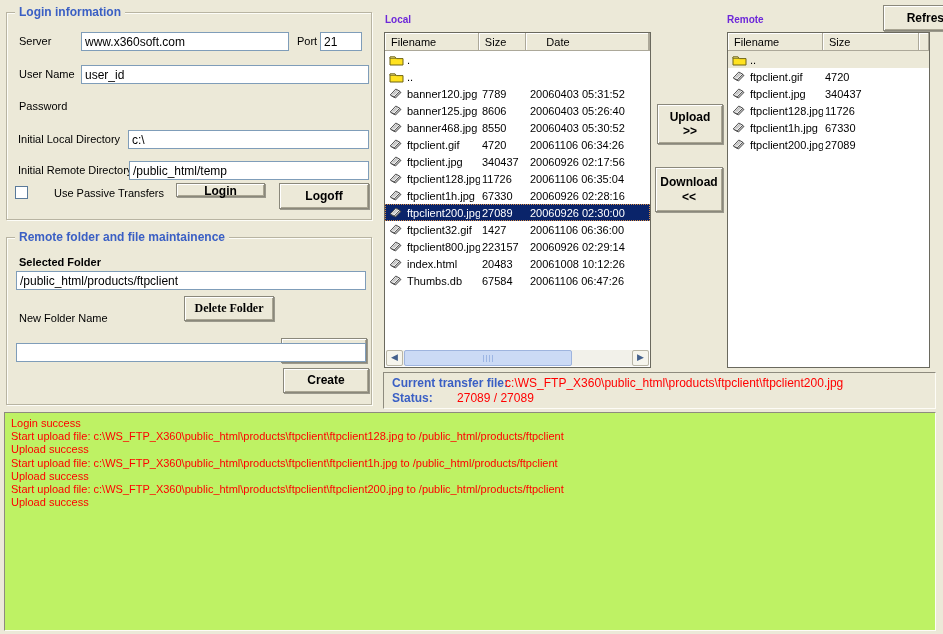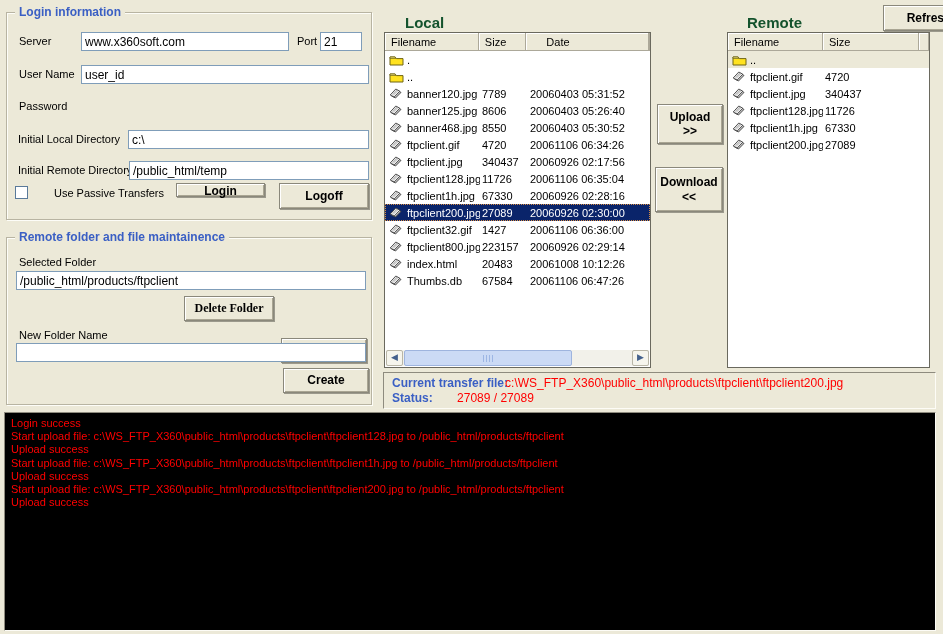--- a/index.html
+++ b/index.html
@@ -18,21 +18,21 @@
     border: 1px solid #B8B4A2;
     box-shadow: inset 1px 1px 0 #FDFDF8, 1px 1px 0 #FDFDF8;
   }
   .group-title {
     position: absolute; top: -8px; left: 8px;
     background: #ECE9D8; padding: 0 4px;
     color: #3A5FC4; font-weight: bold; font-size: 12px;
     white-space: nowrap;
   }
   .lbl { position: absolute; white-space: nowrap; }
-  .blue-title { position: absolute; color: #14532d; font-weight: bold; font-size: 15px; margin-left: 20px; }
+  .blue-title { position: absolute; color: #6d28d9; font-weight: bold; font-size: 10px; }
   
   .tb {
     position: absolute; height: 19px;
     background: #FFFFFF; border: 1px solid #7F9DB9;
     font-family: "Liberation Sans", sans-serif; font-size: 12px;
     padding: 1px 3px; color: #000;
   }
   .cb {
     position: absolute; width: 13px; height: 13px;
     background: #fff; border: 1px solid #5A7A9A;
@@ -95,21 +95,21 @@
   
   .sunken {
     position: absolute;
     border: 1px solid;
     border-color: #8E8B7E #FDFCF6 #FDFCF6 #8E8B7E;
   }
   .status-line { position: absolute; left: 8px; white-space: nowrap; }
   .st-lbl { display: inline-block; color: #3A5FC4; font-weight: bold; font-size: 12px; }
   .st-val { color: #FF0000; font-size: 12px; }
   .log {
-    background: #000000; padding: 4px 6px;
+    background: #bef264; padding: 4px 6px;
     color: #FF0000; line-height: 13.2px; font-size: 11px;
     overflow: hidden;
   }
   .log-line { white-space: nowrap; }
 </style>
 </head>
 <body>
 
 <div class="group" style="left:6px; top:12px; width:366px; height:208px;">
   <span class="group-title">Login information</span>
@@ -133,27 +133,27 @@
   <span class="cb" style="left:8px; top:173px;"></span>
   <span class="lbl" style="left:27px; top:174px;padding-left:20px;">Use Passive Transfers</span>
 
   <button class="btn" style="left:169px; top:170px; width:89px; height:14px;">Login</button>
   <button class="btn" style="left:272px; top:170px; width:90px; height:26px;">Logoff</button>
 </div>
 
 <div class="group" style="left:6px; top:237px; width:366px; height:168px;">
   <span class="group-title">Remote folder and file maintainence</span>
 
-  <span class="lbl" style="left:12px; top:18px;">Selected Folder</span>
+  <span class="lbl" style="left:12px; top:18px;font-weight:bold;">Selected Folder</span>
   <input class="tb" style="left: 9px; top: 33px; width: 350px;" value="/public_html/products/ftpclient">
 
   <button class="btn" style="left:177px; top:58px; width:90px; height:25px;font-family:Liberation Serif, serif;">Delete Folder</button>
   <button class="btn" style="left:274px; top:58px; width:86px; height:25px;margin-top:42px;">Delete File</button>
 
-  <span class="lbl" style="left:12px; top:91px;">New Folder Name</span>
+  <span class="lbl" style="left:12px; top:74px;">New Folder Name</span>
   <input class="tb" style="left: 9px; top: 105px; width: 350px;" value="">
 
   <button class="btn" style="left:276px; top:130px; width:86px; height:25px;">Create</button>
 </div>
 
 <span class="blue-title" style="left:385px; top:14px;">Local</span>
 <div class="lv" style="left:384px; top:32px; width:267px; height:336px;">
   <div class="lv-head">
     <div class="hcell" style="width:95px;">Filename</div>
     <div class="hcell" style="width:48px;">Size</div>

